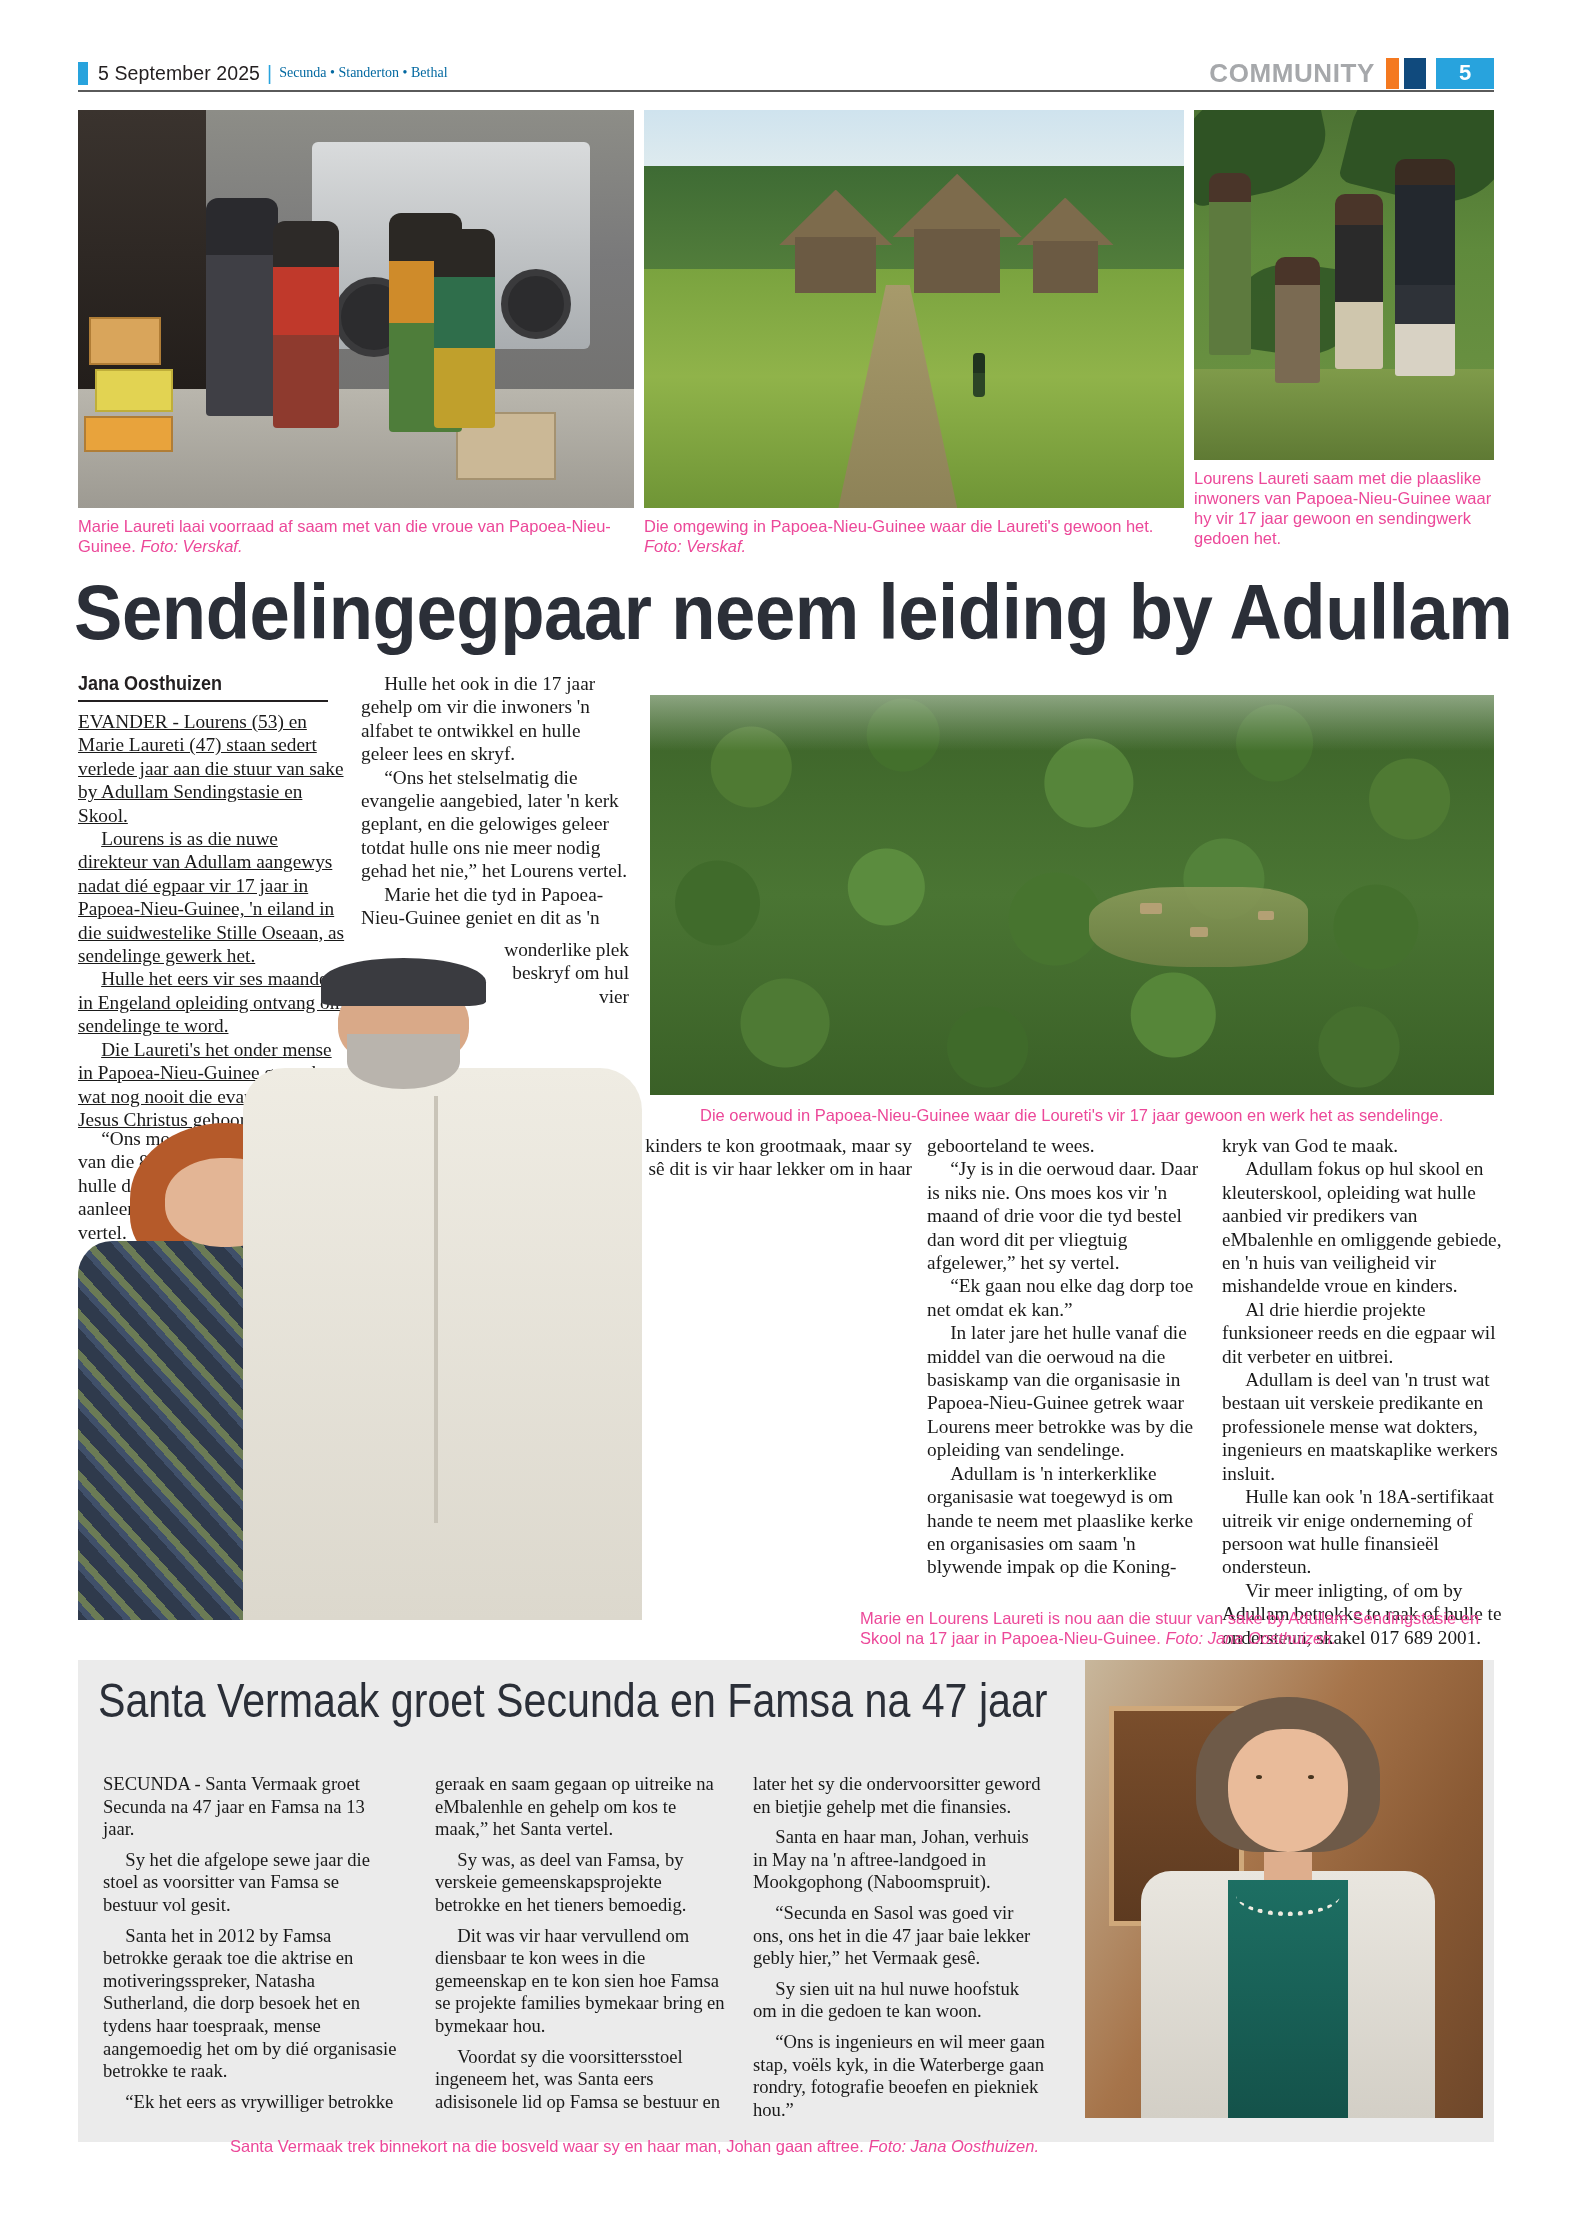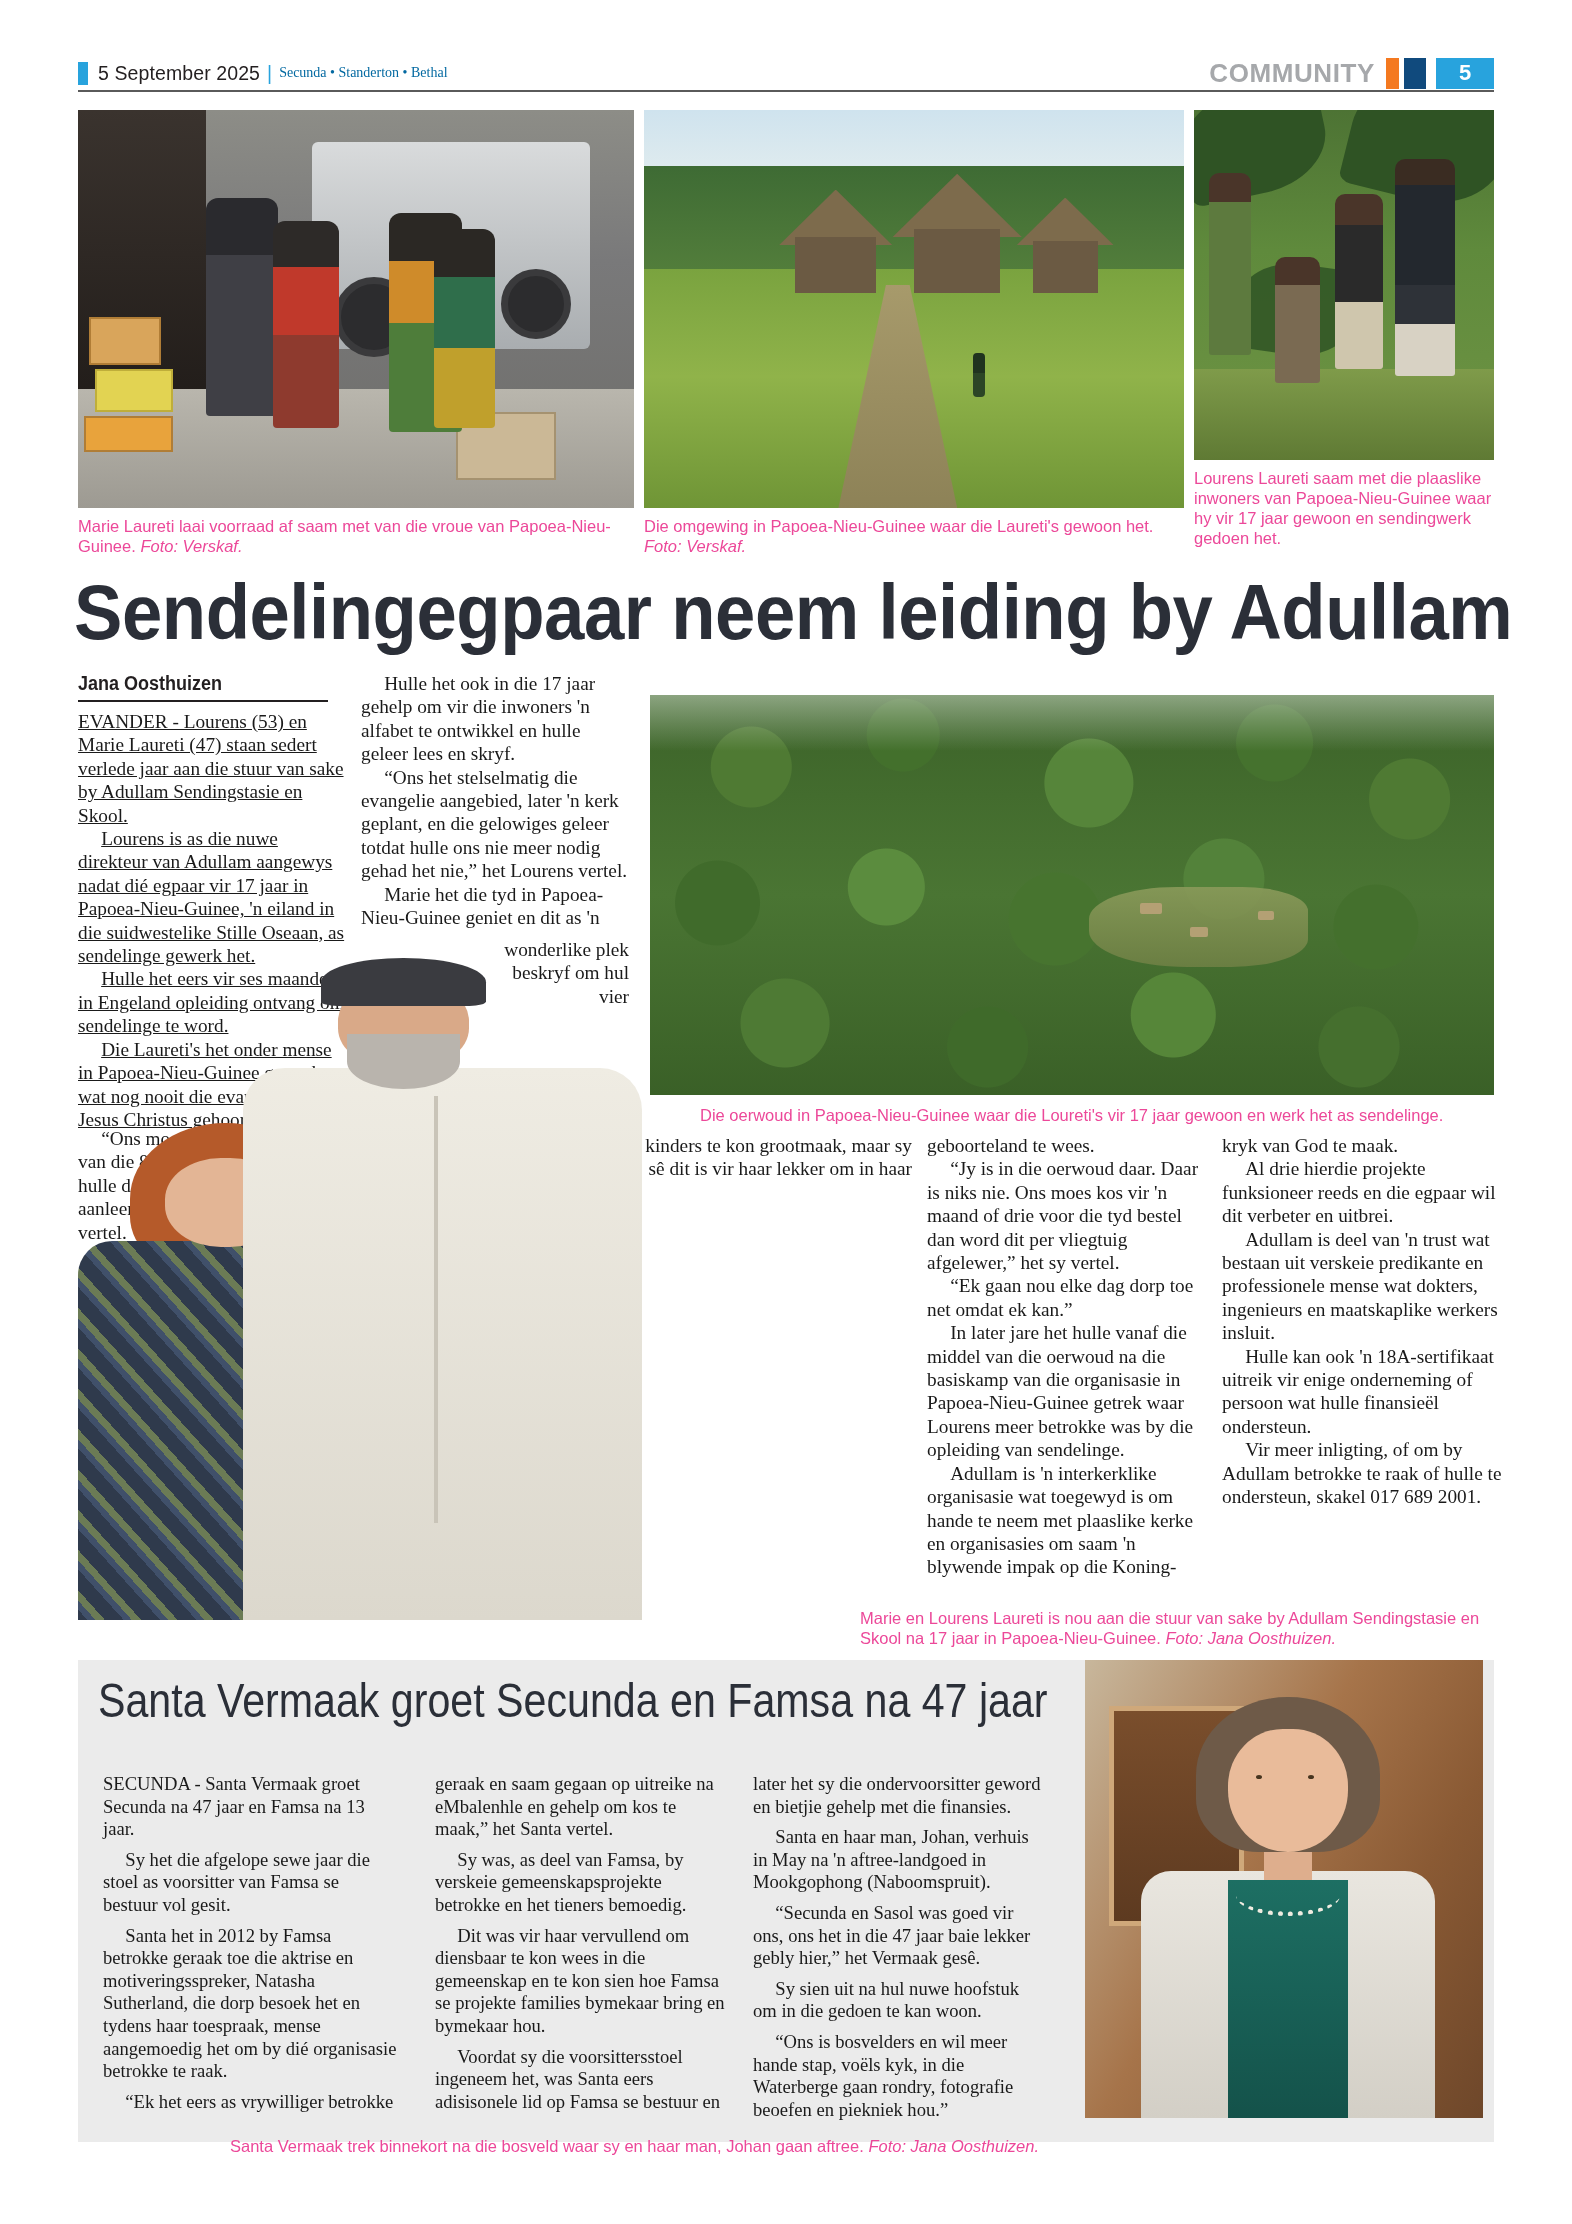--- a/index.html
+++ b/index.html
@@ -399,20 +399,21 @@
 <div class="bodycol" id="col4">
   <p class="noind">geboorteland te wees.</p>
   <p>“Jy is in die oerwoud daar. Daar is niks nie. Ons moes kos vir 'n maand of drie voor die tyd bestel dan word dit per vliegtuig afgelewer,” het sy vertel.</p>
   <p>“Ek gaan nou elke dag dorp toe net omdat ek kan.”</p>
   <p>In later jare het hulle vanaf die middel van die oerwoud na die basiskamp van die organisasie in Papoea-Nieu-Guinee getrek waar Lourens meer betrokke was by die opleiding van sendelinge.</p>
   <p>Adullam is 'n interkerklike organisasie wat toegewyd is om hande te neem met plaaslike kerke en organisasies om saam 'n blywende impak op die Koning-</p>
 </div>
 
 <div class="bodycol" id="col5">
   <p class="noind">kryk van God te maak.</p>
+  <p>Adullam fokus op hul skool en kleuterskool, opleiding wat hulle aanbied vir predikers van eMbalenhle en omliggende gebiede, en 'n huis van veiligheid vir mishandelde vroue en kinders.</p>
   <p>Al drie hierdie projekte funksioneer reeds en die egpaar wil dit verbeter en uitbrei.</p>
   <p>Adullam is deel van 'n trust wat bestaan uit verskeie predikante en professionele mense wat dokters, ingenieurs en maatskaplike werkers insluit.</p>
   <p>Hulle kan ook 'n 18A-sertifikaat uitreik vir enige onderneming of persoon wat hulle finansieël ondersteun.</p>
   <p>Vir meer inligting, of om by Adullam betrokke te raak of hulle te ondersteun, skakel 017 689 2001.</p>
 </div>
 
 <div class="photo" id="photo-jungle">
   <div class="canopy"></div>
   <div class="clearing"></div>
   <div class="roofpatch rp1"></div>
@@ -452,21 +453,21 @@
   <p class="noind">geraak en saam gegaan op uitreike na eMbalenhle en gehelp om kos te maak,” het Santa vertel.</p>
   <p>Sy was, as deel van Famsa, by verskeie gemeenskapsprojekte betrokke en het tieners bemoedig.</p>
   <p>Dit was vir haar vervullend om diensbaar te kon wees in die gemeenskap en te kon sien hoe Famsa se projekte families bymekaar bring en bymekaar hou.</p>
   <p>Voordat sy die voorsittersstoel ingeneem het, was Santa eers adisisonele lid op Famsa se bestuur en</p>
 </div>
 <div class="botcol" id="bcol3">
   <p class="noind">later het sy die ondervoorsitter geword en bietjie gehelp met die finansies.</p>
   <p>Santa en haar man, Johan, verhuis in May na 'n aftree-landgoed in Mookgophong (Naboomspruit).</p>
   <p>“Secunda en Sasol was goed vir ons, ons het in die 47 jaar baie lekker gebly hier,” het Vermaak gesê.</p>
   <p>Sy sien uit na hul nuwe hoofstuk om in die gedoen te kan woon.</p>
-  <p>“Ons is bosvelders en wil meer hande stap, voëls kyk, in die Waterberge gaan rondry, fotografie beoefen en piekniek hou.”</p>
+  <p>“Ons is ingenieurs en wil meer gaan stap, voëls kyk, in die Waterberge gaan rondry, fotografie beoefen en piekniek hou.”</p>
 </div>
 
 <div class="photo" id="photo-santa">
   <div class="bgwall"></div>
   <div class="frame"></div>
   <div class="jacket"></div>
   <div class="top"></div>
   <div class="neck"></div>
   <div class="hair"></div>
   <div class="face"></div>

